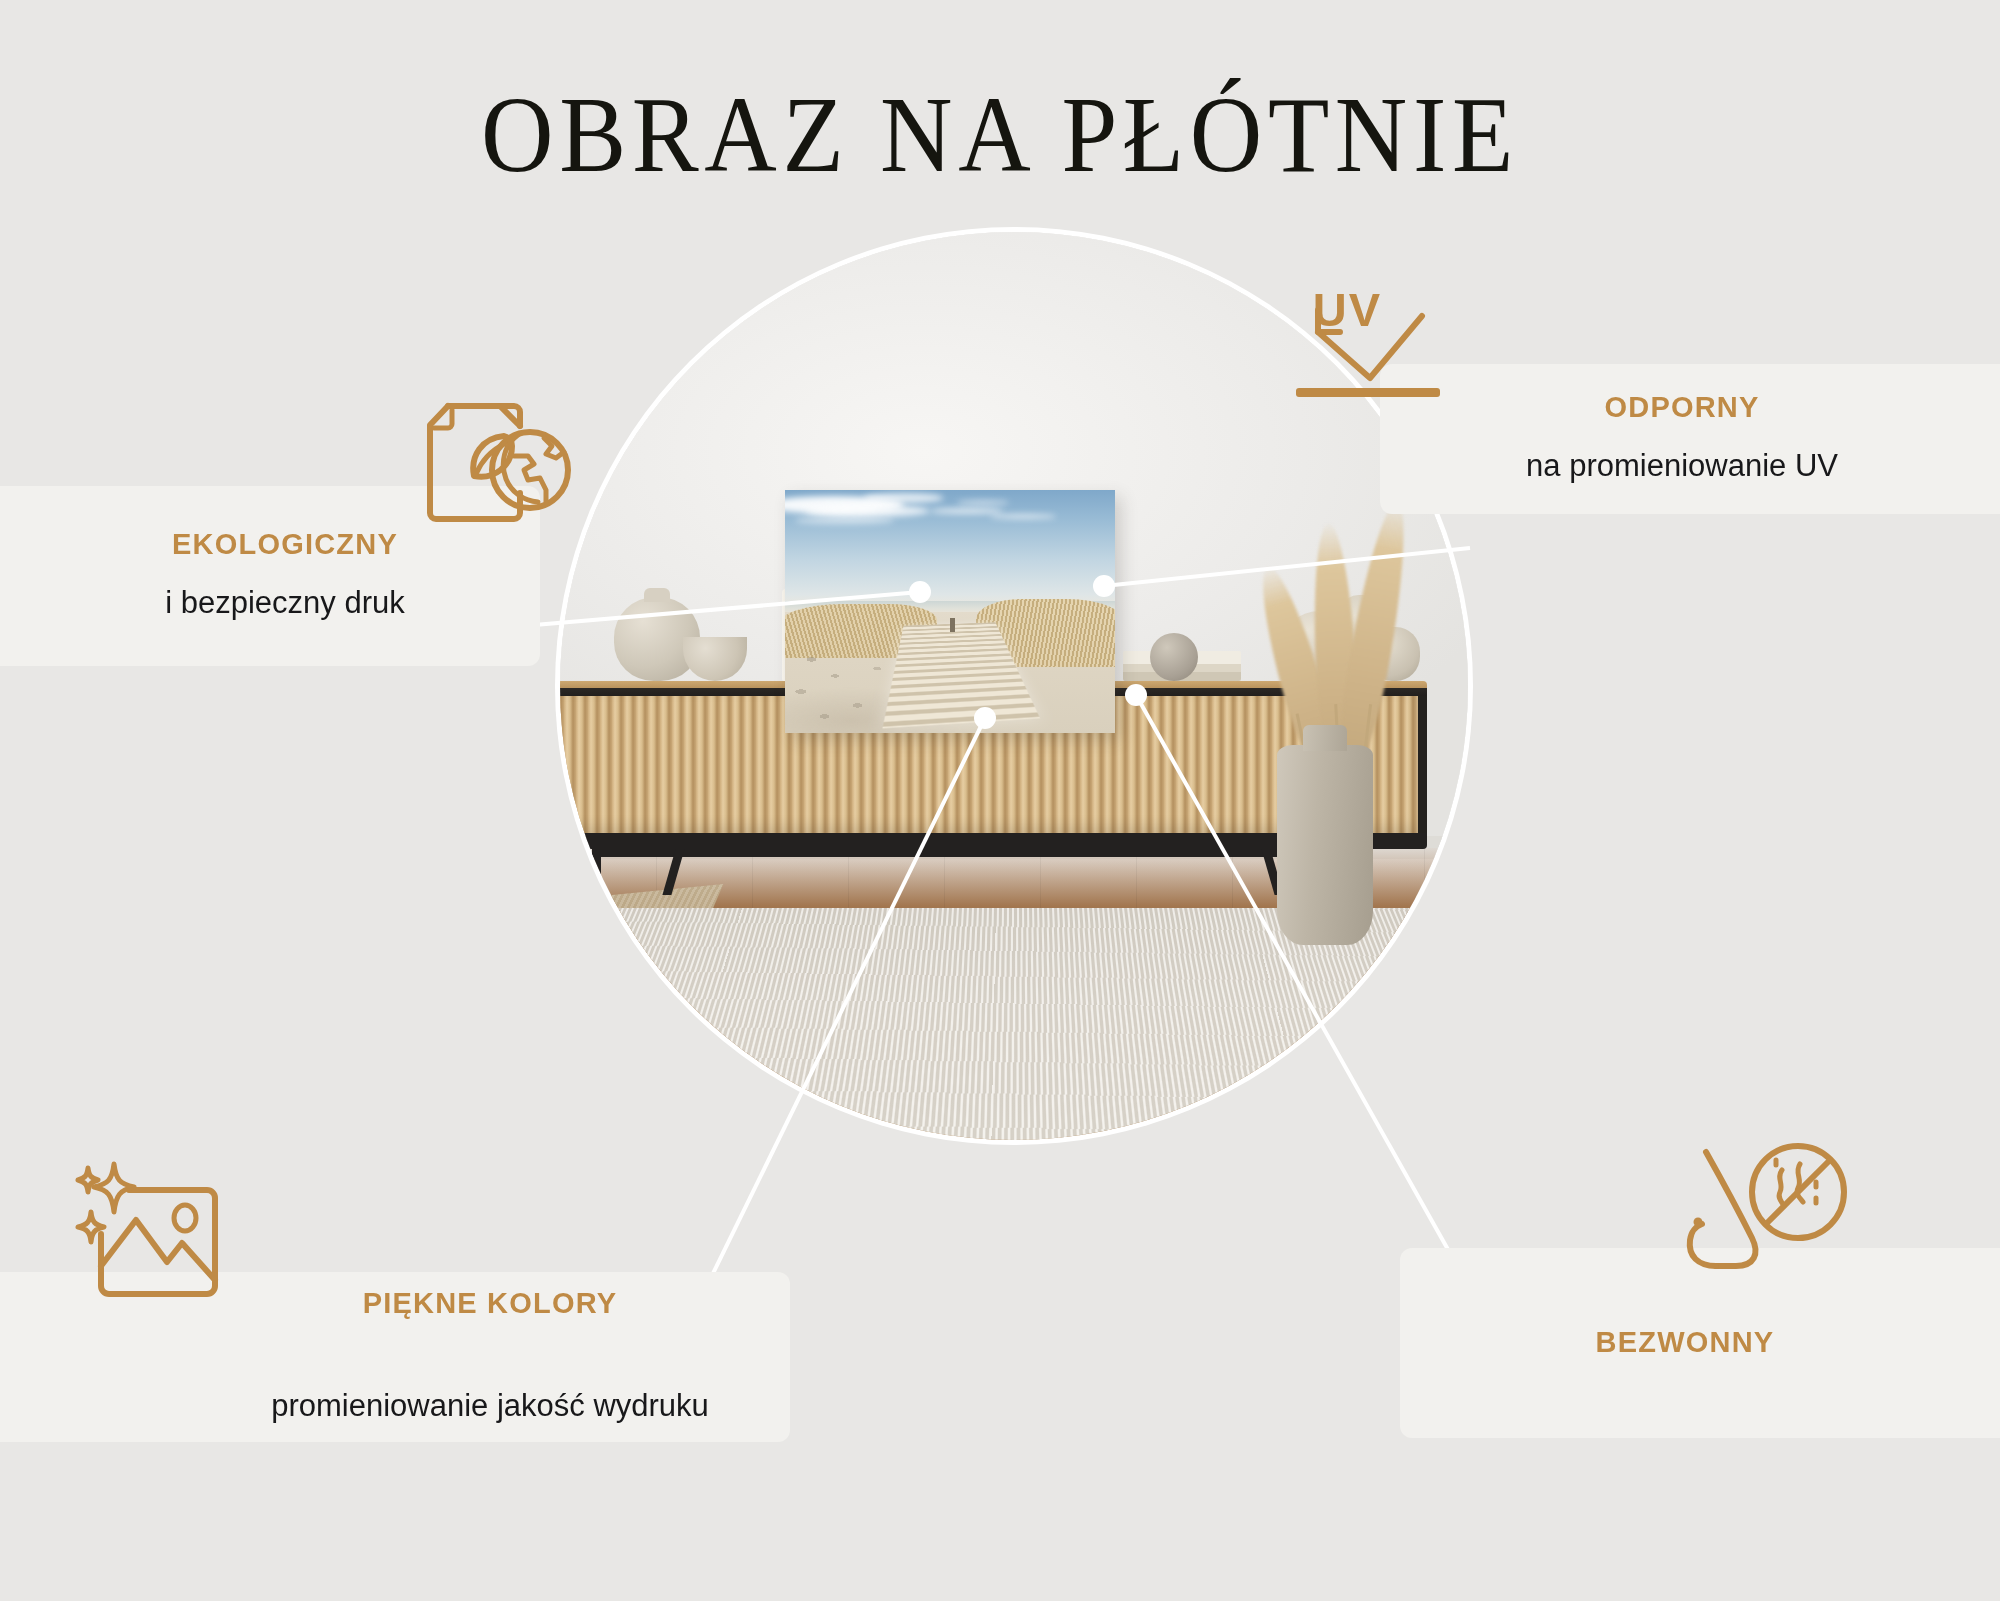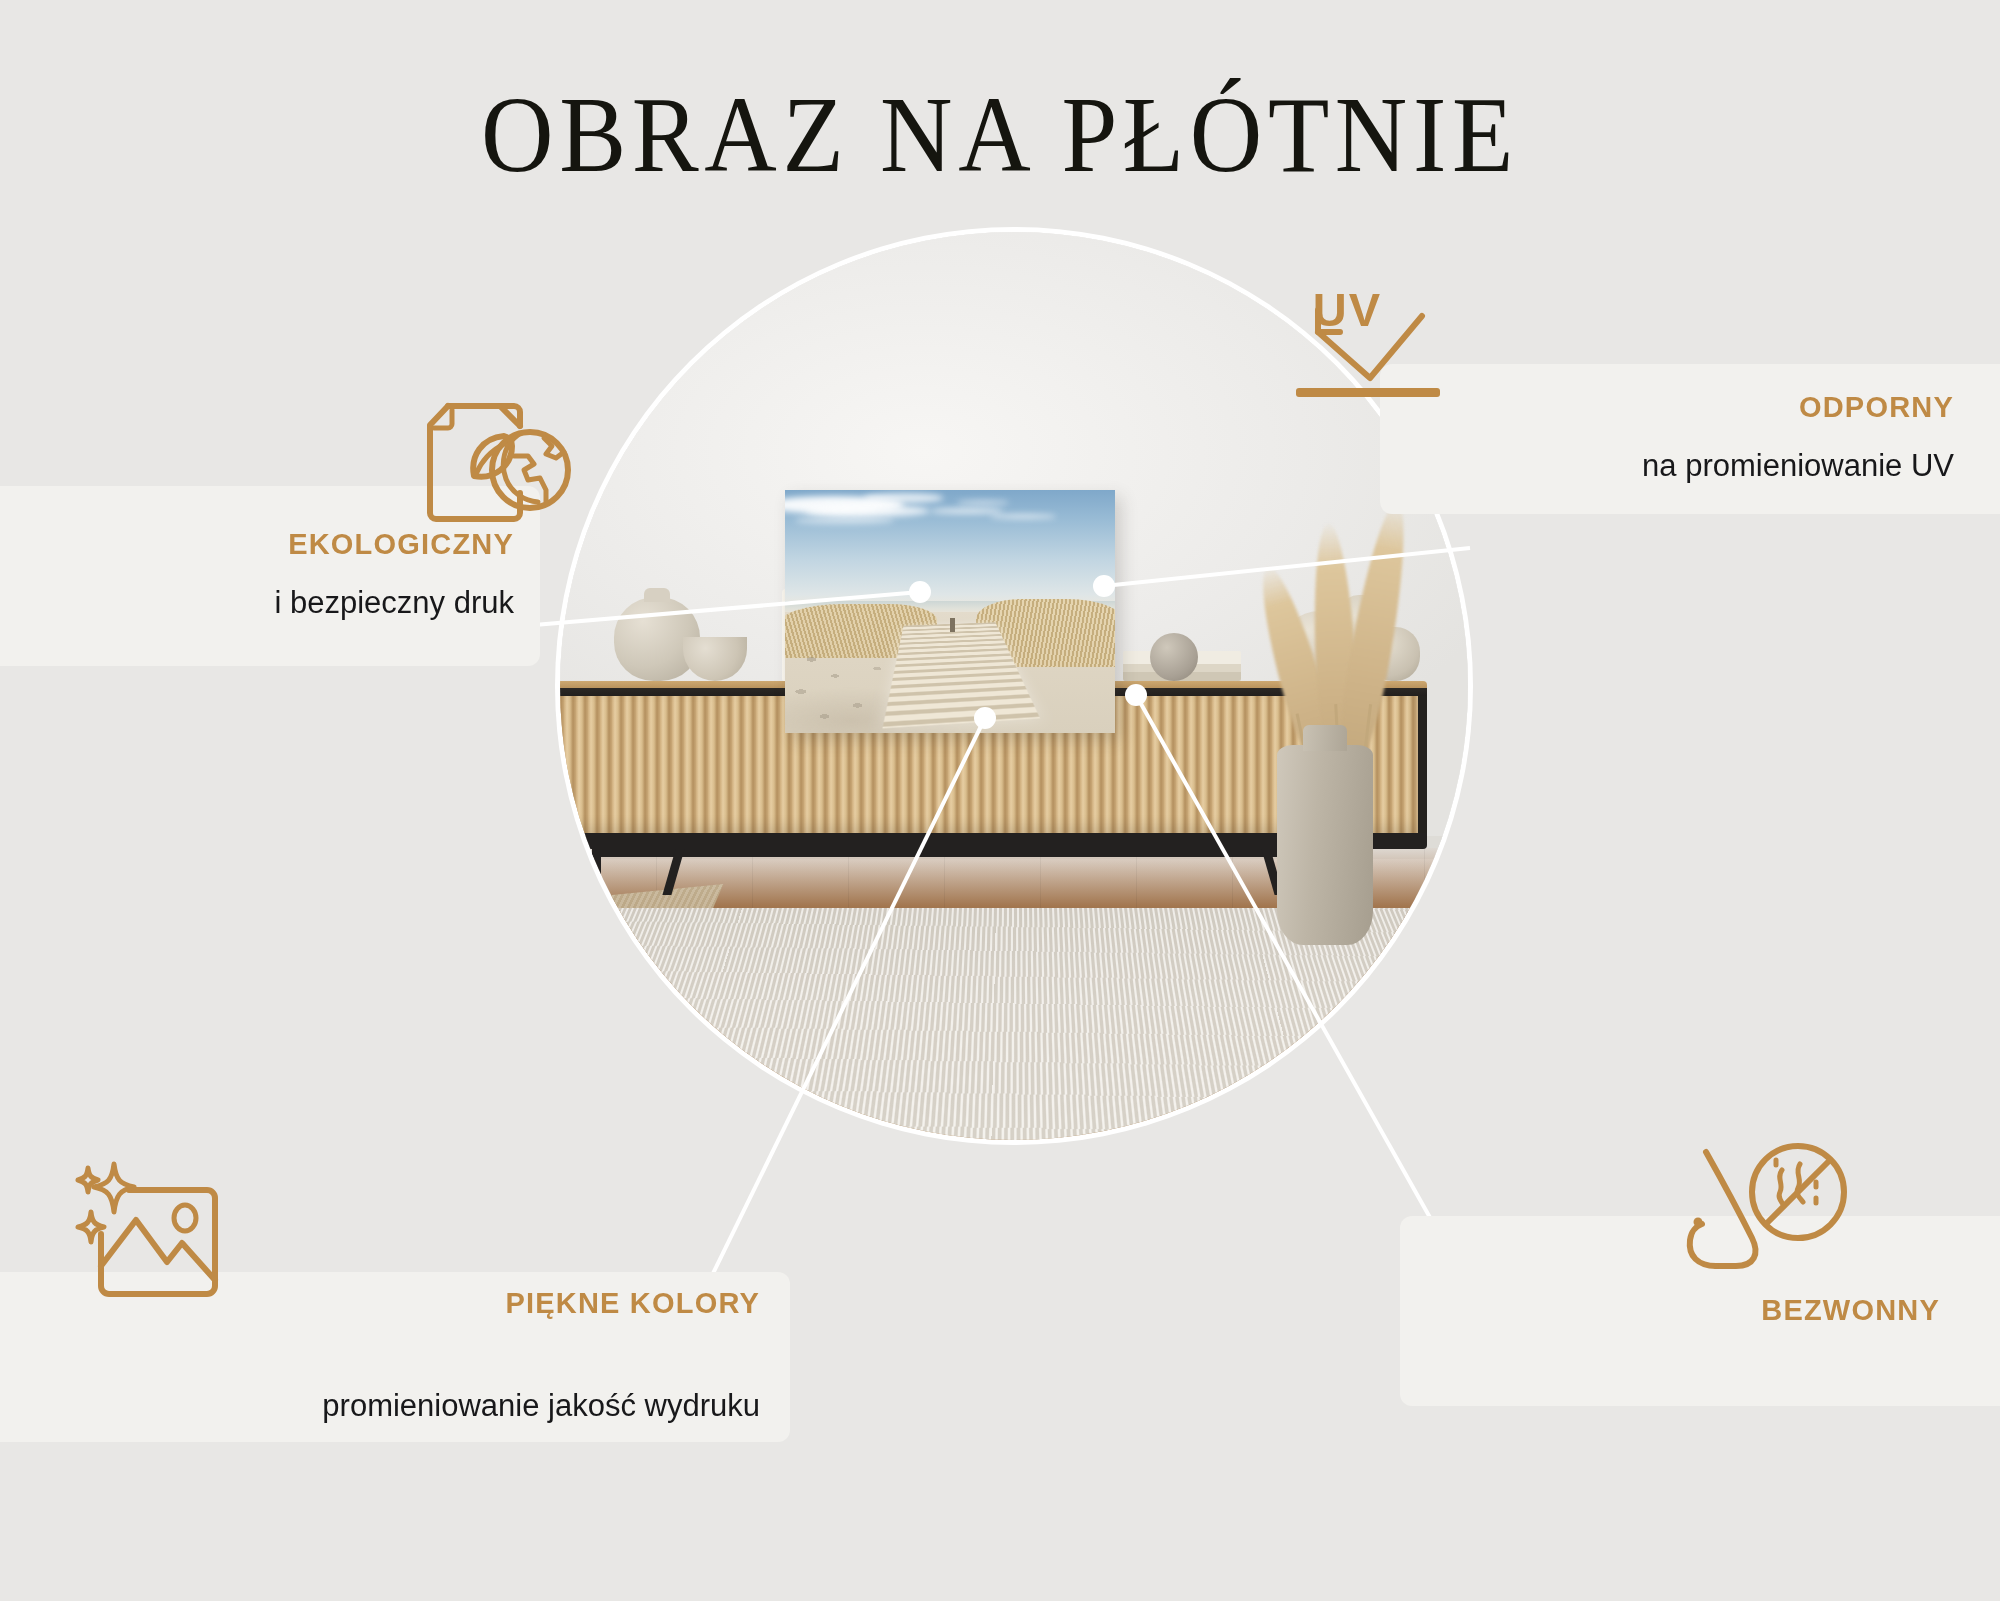--- a/index.html
+++ b/index.html
@@ -376,21 +376,20 @@
 
   
   .card {
     position: absolute;
     background: #f2f1ee;
     border-radius: 0 12px 12px 0;
     display: flex;
     flex-direction: column;
     justify-content: center;
     z-index: 12;
-    align-items: flex-end;
   }
   .card.right { border-radius: 12px 0 0 12px; }
 
   .card-title {
     font-size: 29px;
     font-weight: 700;
     letter-spacing: 1.2px;
     color: #bf8a45;
     text-align: center;
     line-height: 1.1;
@@ -403,21 +402,21 @@
     margin-top: 23px;
     font-weight: 400;
   }
 
   .icon-abs { position: absolute; z-index: 14; }
 
   
   #card-eco      { left: 0;     top: 486px;  width: 540px;  height: 180px; padding: 0 26px 0 56px; }
   #card-uv       { right: 0;    top: 364px;  width: 620px;  height: 150px; padding: 0 46px 0 30px; }
   #card-colors   { left: 0;     top: 1272px; width: 790px;  height: 170px; padding: 0 30px 0 220px; gap: 44px; }
-  #card-odor     { right: 0;    top: 1216px; width: 600px;  height: 190px; padding: 0 60px 0 30px; }
+  #card-odor     { right: 0;    top: 1248px; width: 600px;  height: 190px; padding: 0 60px 0 30px; }
 
   
   #icon-eco      { left: 418px;  top: 392px;  width: 165px; height: 140px; }
   #icon-uv       { right: 552px; top: 282px;  width: 160px; height: 130px; }
   #icon-colors   { left: 72px;   top: 1150px; width: 170px; height: 160px; }
   #icon-odor     { right: 138px; top: 1140px; width: 180px; height: 160px; }
 
   .uv-text {
     position: absolute;
     right: 618px;

